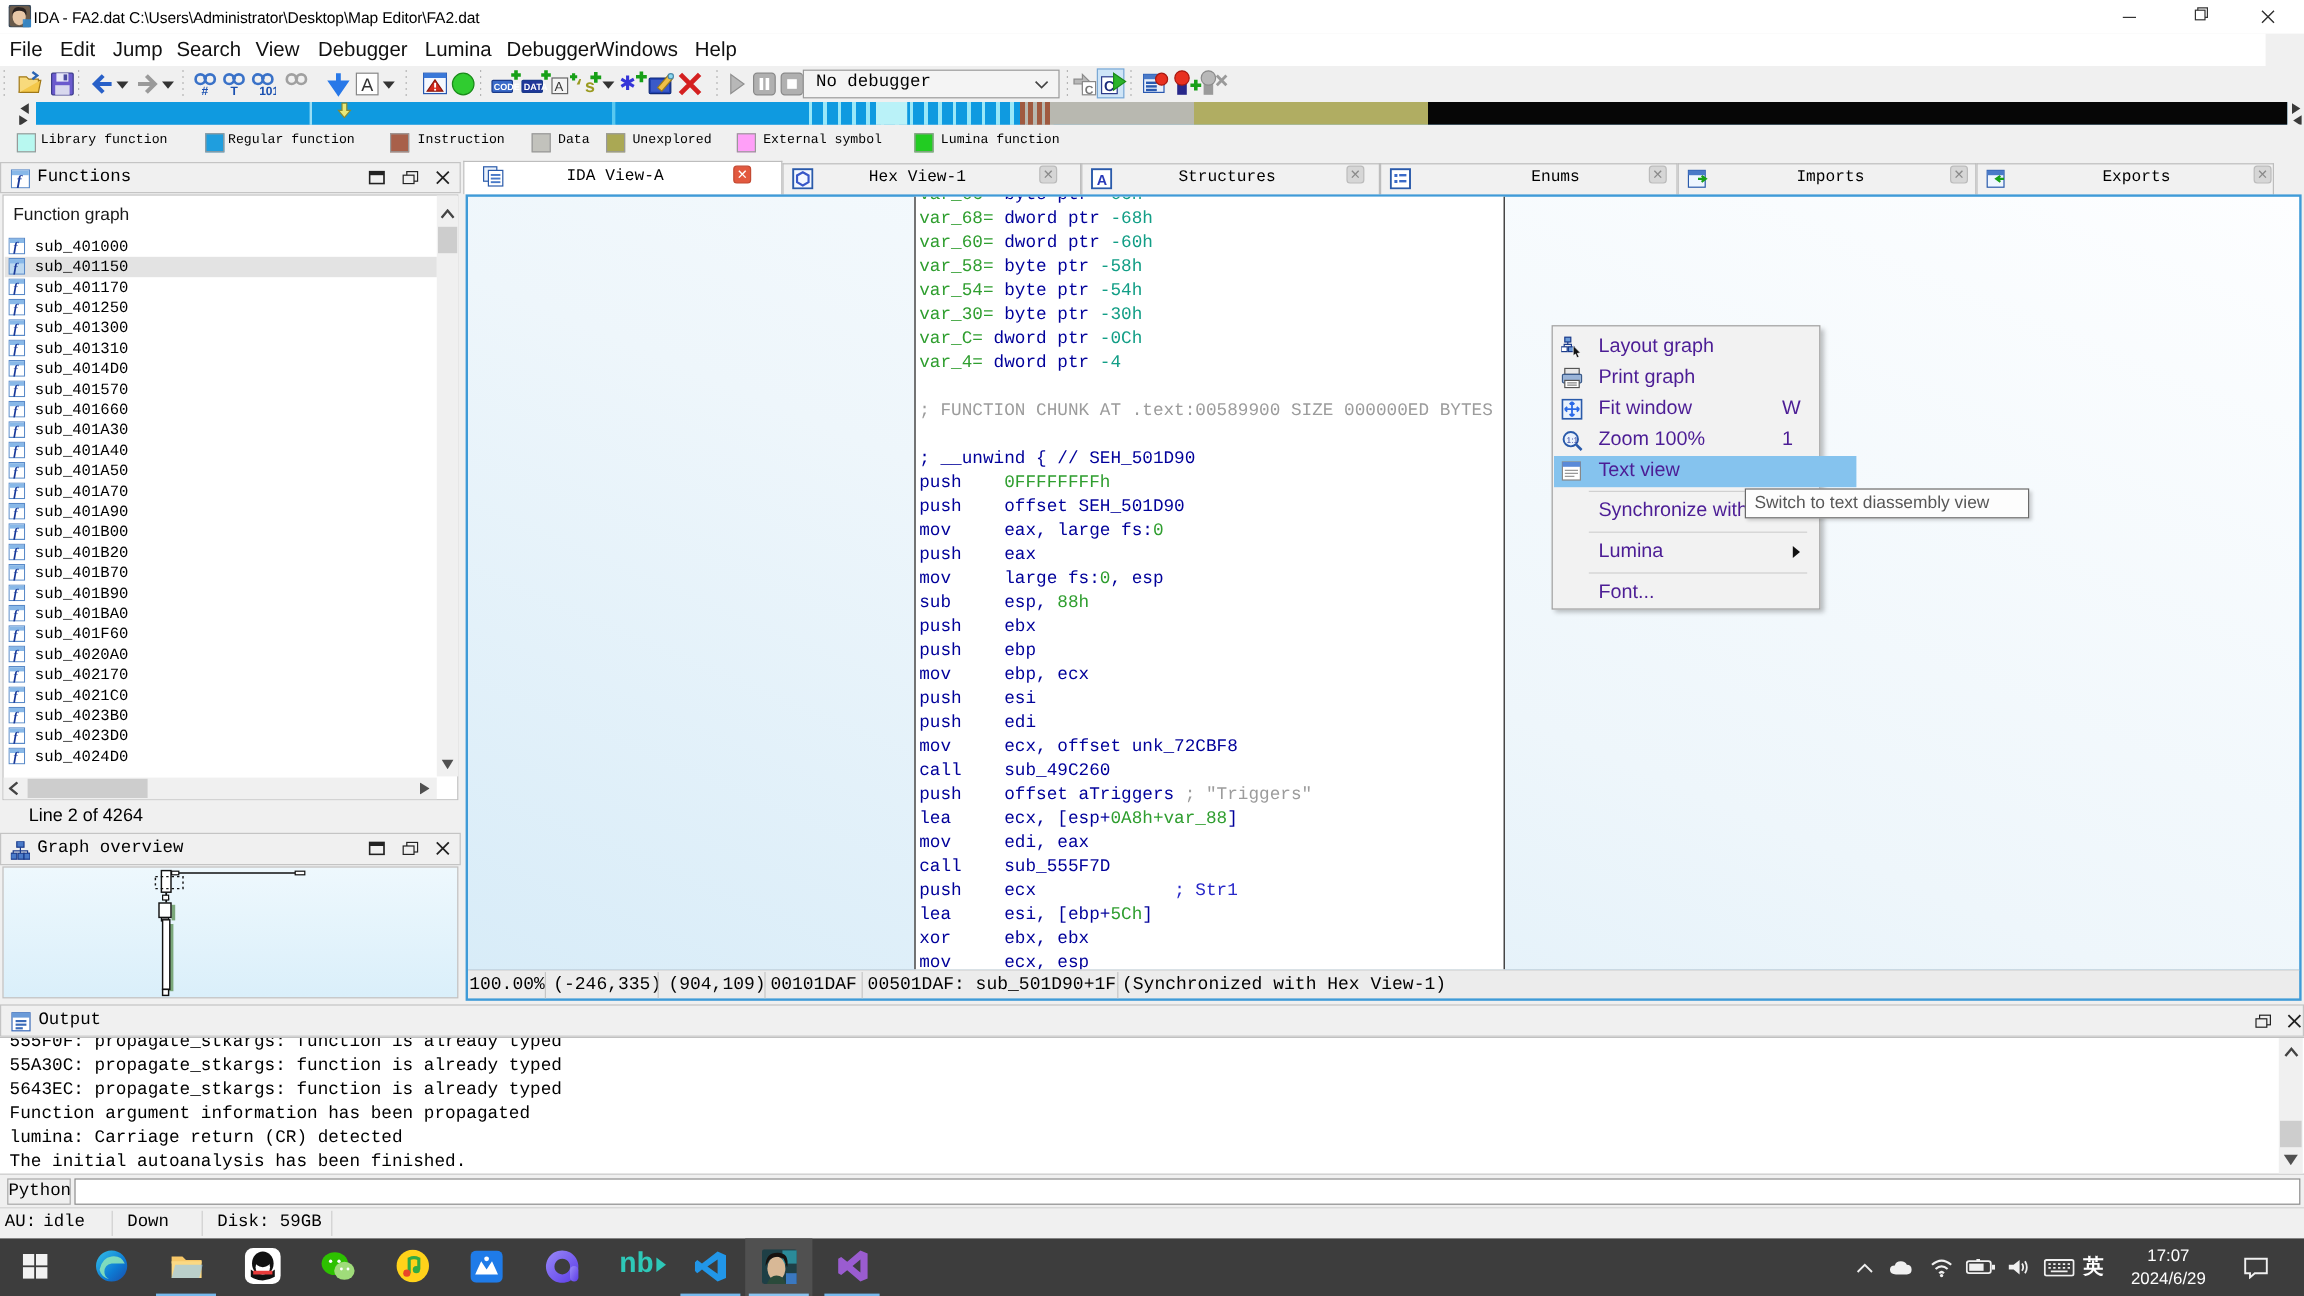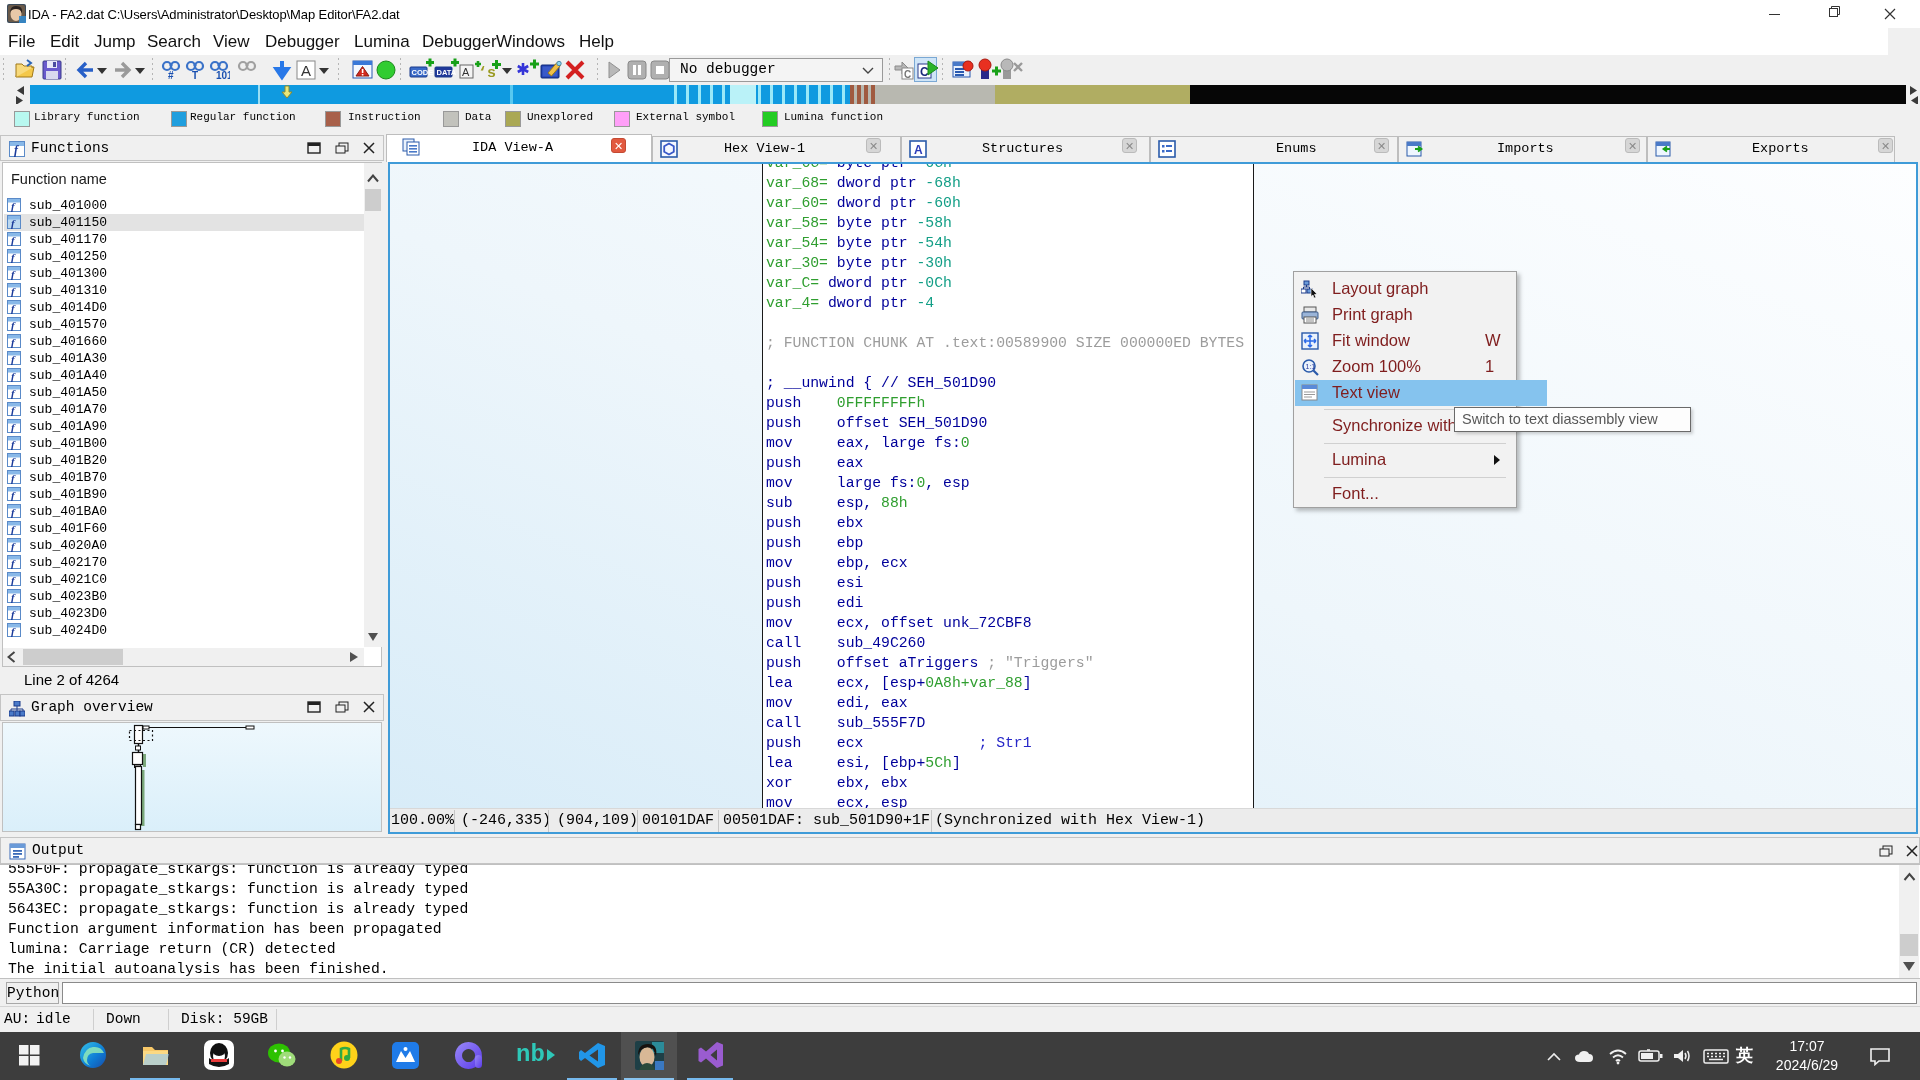--- a/index.html
+++ b/index.html
@@ -71,21 +71,21 @@
 .stdiv{position:absolute;top:2px;height:21px;width:1px;background:#cfcfcf}
 
 #taskbar{position:absolute;left:0;top:1032px;width:1920px;height:48px;background:#3d3d3d}
 .tbactive{position:absolute;left:621px;top:0;width:56px;height:48px;background:#505050}
 .tbunder{position:absolute;top:46px;height:2px;background:#76b9ed}
 .tbicon{position:absolute;top:10px}
 .trayicon{position:absolute;top:14px;color:#fff}
 #clock{position:absolute;left:1762px;top:5px;width:90px;color:#fff;font-size:14px;text-align:center;line-height:19px}
 
 #ctxmenu{position:absolute;left:1293px;top:271px;width:224px;height:237px;background:#f2f2f2;border:1px solid #a0a0a0;box-shadow:3px 3px 4px rgba(0,0,0,0.25);z-index:10}
-.cmitem{position:absolute;left:1px;width:252px;height:26px;font-size:16.5px;color:#7f1d1d}
+.cmitem{position:absolute;left:1px;width:252px;height:26px;font-size:16.5px;color:#4c1d95}
 .cmitem .lab{position:absolute;left:37px;top:3px}
 .cmitem .sc{position:absolute;left:190px;top:3px}
 .cmsep{position:absolute;left:30px;width:182px;height:1px;background:#d0d0d0}
 .cmhl{background:#85c3ee}
 .cmicon{position:absolute;left:6px;top:4px;width:18px;height:18px}
 
 #tooltip{position:absolute;left:1454px;top:407px;width:237px;height:25px;background:#fdfdfd;border:1px solid #6a6a6a;box-shadow:2px 2px 3px rgba(0,0,0,0.18);z-index:11}
 #tooltip span{position:absolute;left:7px;top:3px;font-size:14.5px;color:#575757;white-space:pre}
 </style></head><body>
 <div id="titlebar">
@@ -380,21 +380,21 @@
     </svg>
     <svg class="dbtn" style="left:334px" width="14" height="12">
       <rect x="4" y="1" width="9" height="8" fill="none" stroke="#222"></rect>
       <rect x="1" y="4" width="9" height="7" fill="#f0f0f0" stroke="#222"></rect>
     </svg>
     <svg class="dbtn" style="left:361px" width="14" height="12">
       <path d="M2 1 L12 11 M12 1 L2 11" stroke="#222" stroke-width="1.5"></path>
     </svg>
   </div>
 <div id="funcpanel">
-    <div id="funchdr">Function name</div>
+    <div id="funchdr">Function graph</div>
     <div class="frow" style="top:34px"><svg class="fi" width="14" height="14">
         <rect x="0.5" y="0.5" width="13" height="13" fill="#fff" stroke="#5a8ac8"></rect>
         <rect x="1" y="1" width="12" height="3.5" fill="#88b8e8"></rect>
         <text x="4" y="11.5" font-family="Liberation Serif" font-size="11" font-style="italic" font-weight="bold" fill="#1a3a9a">f</text>
       </svg><span class="ft">sub_401000</span></div>
     <div class="frow fsel" style="top:51px"><svg class="fi" width="14" height="14">
         <rect x="0.5" y="0.5" width="13" height="13" fill="#bcd8f0" stroke="#5a8ac8"></rect>
         <rect x="1" y="1" width="12" height="3.5" fill="#88b8e8"></rect>
         <text x="4" y="11.5" font-family="Liberation Serif" font-size="11" font-style="italic" font-weight="bold" fill="#1a3a9a">f</text>
       </svg><span class="ft">sub_401150</span></div>

